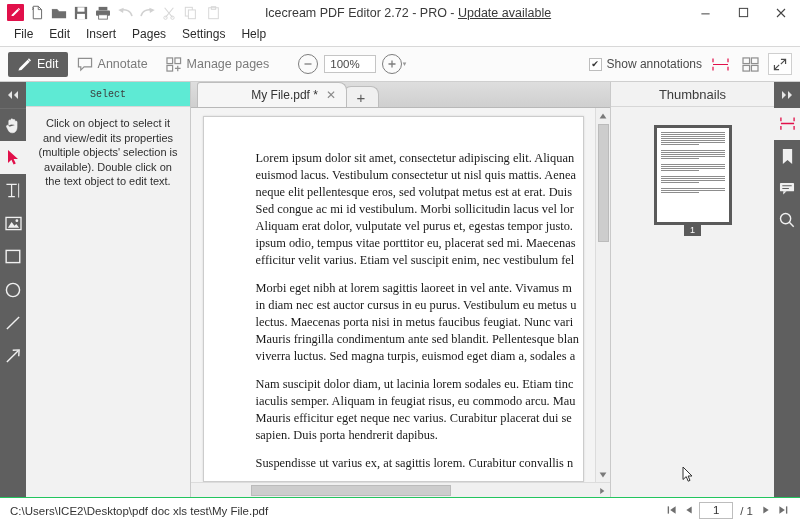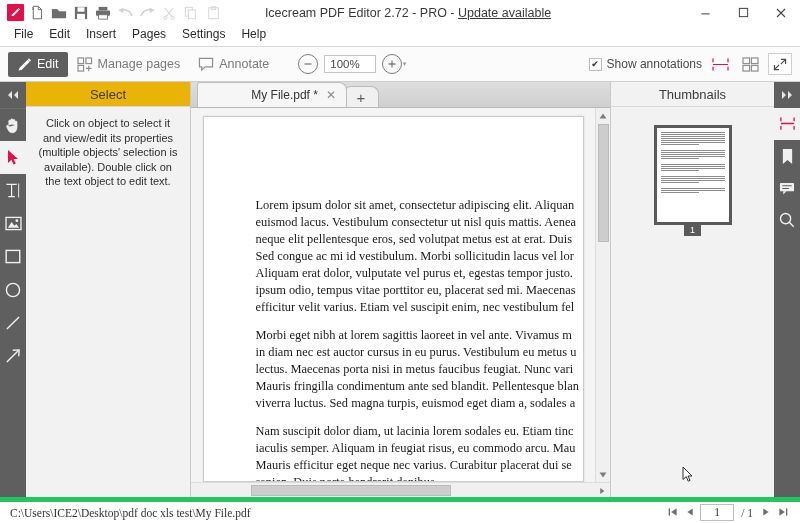--- a/index.html
+++ b/index.html
@@ -144,23 +144,24 @@
 
   
   .leftpanel {
     width: 165px; background:#f2f2f2;
     display:flex; flex-direction:column;
     flex: 0 0 165px;
     border-right:1px solid #c9c9c9;
   }
   .lp-header {
     height: 25px; display:flex; align-items:center; justify-content:center;
-    font-size: 13px; color:#3c3c3c;
+    font-size: 10px; color:#3c3c3c;
     border-bottom:1px solid #d7d7d7;
-    background:#eab308;
+    background:#5eead4;
+    font-family:Liberation Mono, monospace;
   }
   .lp-body {
     padding: 9px 10px;
     font-size: 11px; color:#2f2f2f;
     text-align:center; line-height: 1.32;
   }
 
   
   .centerwrap {
     flex: 1 1 auto; display:flex; flex-direction:column; min-width:0;
@@ -204,21 +205,21 @@
   .pagescroll {
     flex:1 1 auto; position:relative; overflow:hidden;
     display:flex; justify-content:center;
     padding-top: 8px;
   }
   .page {
     width: 381px;
     background:#ffffff;
     border:1px solid #cccccc;
     box-shadow: 0 0 2px rgba(0,0,0,.12);
-    padding: 80px 0 0 52px;
+    padding: 33px 0 0 52px;
     overflow:hidden;
     position:relative;
   }
   .page p {
     font-family:"Liberation Serif", serif;
     font-size: 12.4px;
     color:#1a1a1a;
     line-height: 1.37;
     margin-bottom: 11px;
     white-space: nowrap;
@@ -283,22 +284,22 @@
     display:flex; align-items:center; justify-content:center;
     color:#f0f0f0; cursor:pointer;
   }
   .rtbtn.collapse { height:26px; }
   .rtbtn.sel { background:#f2f2f2; }
 
   
   .statusbar {
     height: 26px; background:#ffffff;
     display:flex; align-items:center;
-    border-top:5px solid #22c55e;
-    flex: 0 0 26px; padding: 0 10px; font-family: Liberation Serif, serif;
+    border-top:1px solid #22c55e;
+    flex: 0 0 26px; padding: 0 10px;
   }
   .statuspath { font-size:11.5px; color:#333; }
   .pagenav { margin-left:auto; display:flex; align-items:center; gap:4px; }
   .navbtn { color:#6e6e6e; font-size:10px; padding:0 2px; cursor:pointer; }
   .pageinput {
     width:34px; height:17px; border:1px solid #bdbdbd; background:#fff;
     font-size:11.5px; color:#333; text-align:center; line-height:15px;
   }
   .pagetotal { font-size:11.5px; color:#444; margin:0 3px; }
 
@@ -418,35 +419,35 @@
         <svg width="15" height="15" viewBox="0 0 16 16">
             <path d="M1.5 14.5 L2.6 11.6 L11.4 2.8 L13.6 5 L4.8 13.8 Z" fill="#fff"></path>
             <path d="M12.2 2 L14.4 4.2" stroke="#fff" stroke-width="1.6"></path>
           </svg>
       </span>
       <span>Edit</span>
     </div>
     <div class="modebtn">
       <span class="mi">
         <svg width="16" height="15" viewBox="0 0 17 16">
+            <path d="M1.5 1.5h14v9h-8l-3.5 3.5V10.5h-2.5z" fill="none" stroke="#8f8f8f" stroke-width="1.3"></path>
+          </svg>
+      </span>
+      <span>Annotate</span>
+    </div>
+    <div class="modebtn">
+      <span class="mi">
+        <svg width="16" height="15" viewBox="0 0 17 16">
             <rect x="1" y="1" width="6" height="6" fill="none" stroke="#8f8f8f" stroke-width="1.3"></rect>
             <rect x="9.5" y="1" width="6" height="6" fill="none" stroke="#8f8f8f" stroke-width="1.3"></rect>
             <rect x="1" y="9" width="6" height="6" fill="none" stroke="#8f8f8f" stroke-width="1.3"></rect>
             <path d="M12.5 9.2v6 M9.5 12.2h6" stroke="#8f8f8f" stroke-width="1.3"></path>
           </svg>
       </span>
       <span>Manage pages</span>
-    </div>
-    <div class="modebtn">
-      <span class="mi">
-        <svg width="16" height="15" viewBox="0 0 17 16">
-            <path d="M1.5 1.5h14v9h-8l-3.5 3.5V10.5h-2.5z" fill="none" stroke="#8f8f8f" stroke-width="1.3"></path>
-          </svg>
-      </span>
-      <span>Annotate</span>
     </div>
 
     <div class="zoomgroup">
       <div class="circbtn">
         <svg width="10" height="10" viewBox="0 0 10 10">
             <path d="M1.5 5h7" stroke="#7d7d7d" stroke-width="1.3"></path>
           </svg>
       </div>
       <div class="zoomsel">
         <span>100%</span>

